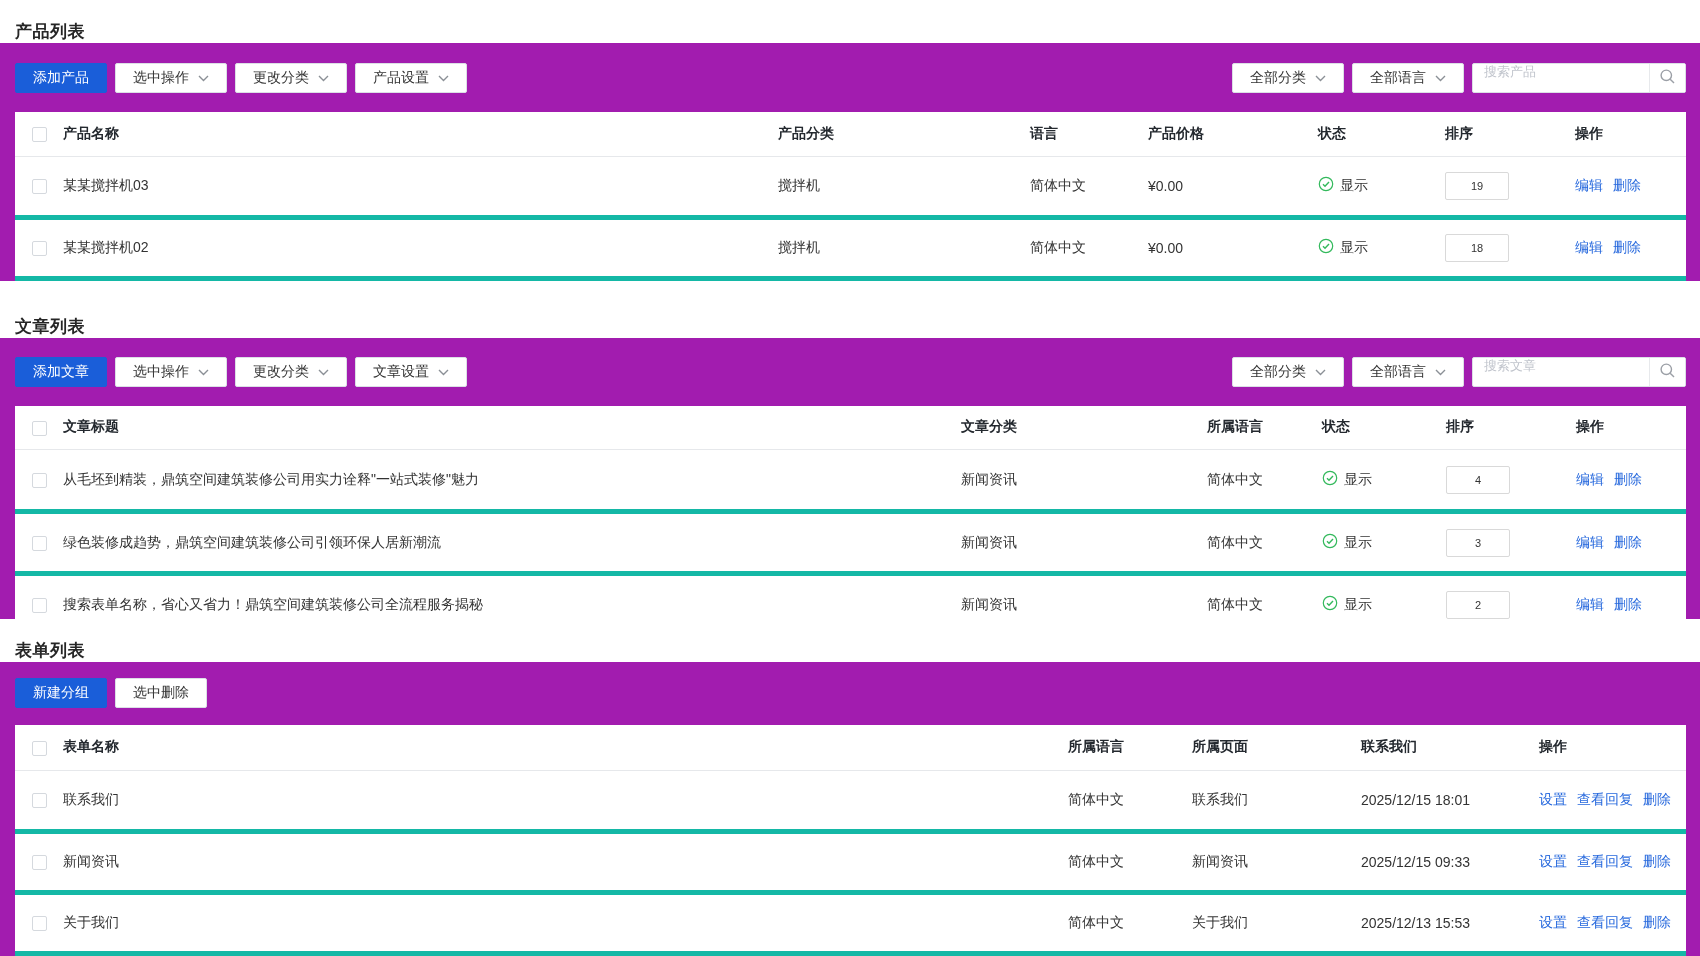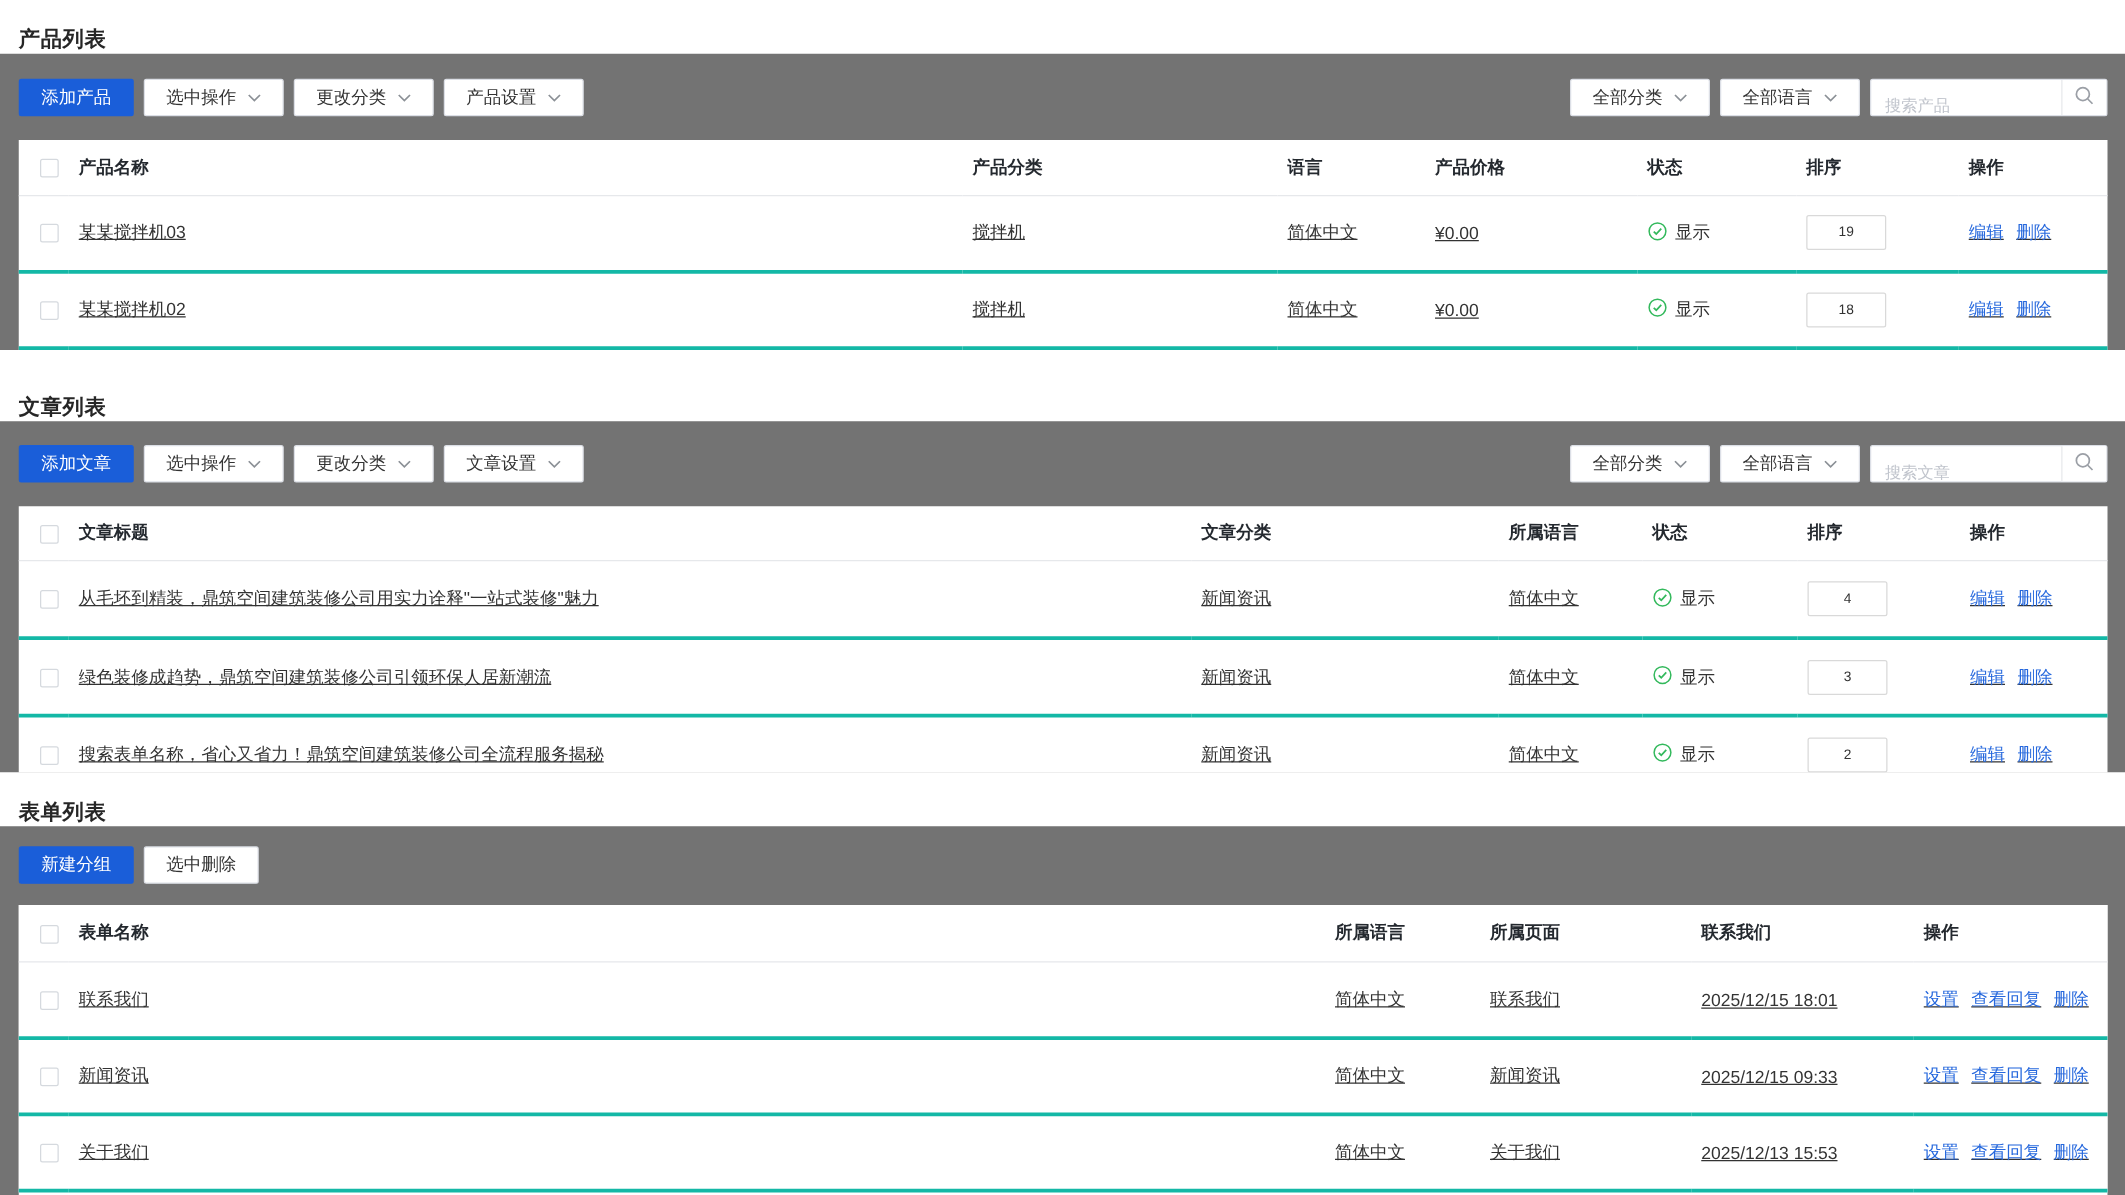--- a/index.html
+++ b/index.html
@@ -9,58 +9,58 @@
     background:#ffffff; color:#333;
     font-family:"Liberation Sans","DejaVu Sans",sans-serif;
     font-size:14px;
   }
   .title-band { background:#fff; display:flex; align-items:flex-end; padding-left:15px; }
   .title-band h2 { margin:0; font-size:17px; font-weight:700; color:#262626; letter-spacing:.5px; }
   #band-products { height:43px; }
   #band-articles { height:57px; }
   #band-forms    { height:43px; }
 
-  .panel { background:#737373; padding:0 14px 0 15px; }
+  .panel { background:#a21caf; padding:0 14px 0 15px; }
   #panel-articles { height:281px; overflow:hidden; }
   #panel-forms    { height:297px; overflow:hidden; }
 
   .toolbar { display:flex; align-items:center; height:68px; }
   #panel-products .toolbar { height:69px; }
   #panel-forms    .toolbar { height:63px; }
   .toolbar-right { margin-left:auto; display:flex; align-items:center; gap:8px; }
 
   .btn {
     height:30px; padding:0 17px; margin-right:8px;
     background:#fff; border:1px solid #dcdfe6; border-radius:2px;
     color:#333; font-size:14px; font-family:inherit;
     display:inline-flex; align-items:center; gap:9px; cursor:pointer; white-space:nowrap;
   }
   .btn-primary { background:#1a5ed9; border-color:#1a5ed9; color:#fff; }
   .btn .chev { display:inline-flex; margin-top:1px; }
   .toolbar-right .btn { margin-right:0; }
 
   .search-box {
-    display:flex; align-items:flex-end; height:30px;
-    background:#fff; border:1px solid #dcdfe6; border-radius:2px;
+    display:flex; align-items:flex-start; height:30px;
+    background:#fff; border:1px solid #dcdfe6; border-radius:2px;gap:24px;
   }
   .search-box input {
     border:0; outline:0; width:152px; padding:0 11px;
     font-size:13px; color:#333; background:transparent; font-family:inherit;
   }
   .search-box input::placeholder { color:#c0c4cc; }
   .search-btn {
     width:36px; height:28px; background:#fff; border:0; border-left:1px solid #e7e9ec;
     display:flex; align-items:center; justify-content:center; cursor:pointer;
   }
 
   .table-wrap { background:#fff; }
   #panel-forms .table-wrap { min-height:234px; }
   table { width:100%; border-collapse:collapse; table-layout:fixed; background:#fff; }
   thead tr { border-bottom:1px solid #e6e8eb; }
-  tbody tr { border-bottom:3px solid #14b8a6;text-decoration:underline; }
+  tbody tr { border-bottom:5px solid #14b8a6; }
   th { height:44px; padding:0 8px; text-align:left; font-size:14px; font-weight:700; color:#24292f; white-space:nowrap; overflow:hidden; }
   #panel-forms th { height:46px; }
   td { height:61px; padding:0 8px; font-size:14px; color:#333; white-space:nowrap; overflow:hidden; }
   #panel-articles td { height:62px; }
   .cell-check { padding-left:17px; }
   .checkbox {
     width:15px; height:15px; display:inline-block; vertical-align:middle;
     background:#fff; border:1px solid #d5d9de; border-radius:2px; cursor:pointer;
   }
   .status { display:inline-flex; align-items:center; gap:6px; }

